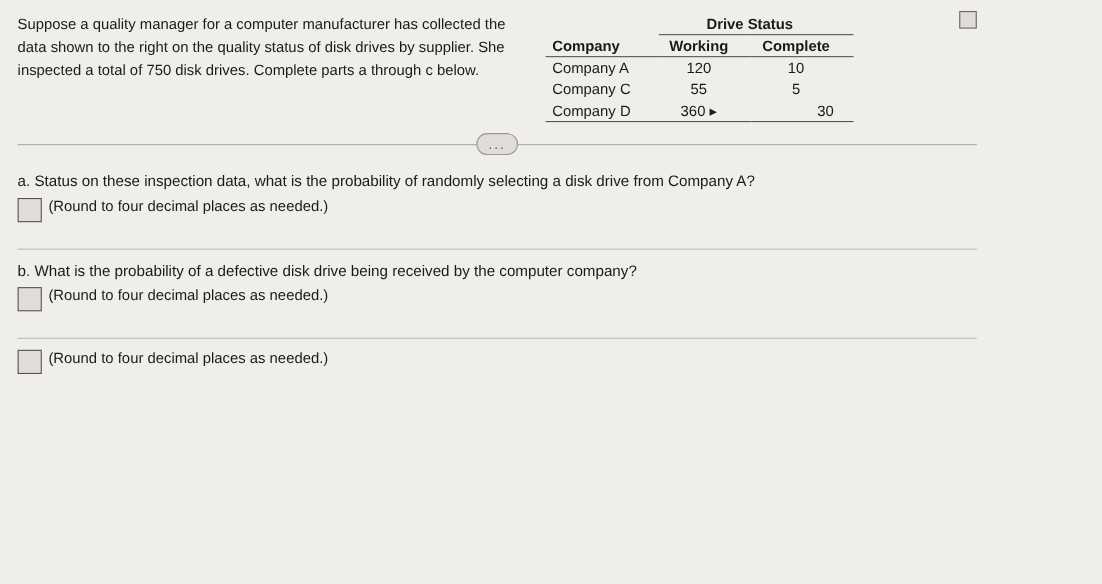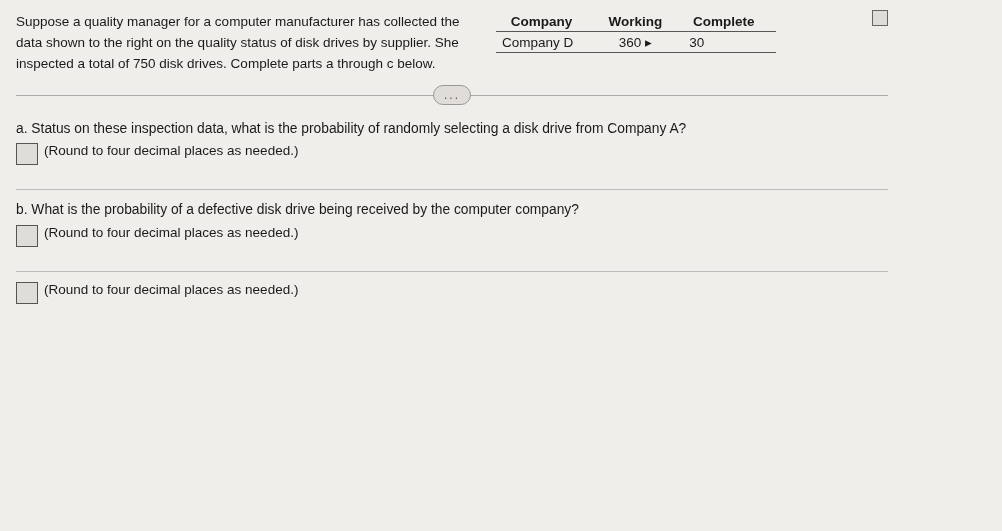--- a/index.html
+++ b/index.html
@@ -178,31 +178,45 @@
 
   <div class="top-right-icon"></div>
 
   <div class="top-section">
 
     <div class="problem-text">Suppose a quality manager for a computer manufacturer has collected the data shown to the right on the quality status of disk drives by supplier. She inspected a total of 750 disk drives. Complete parts a through c below.</div>
 
     <div class="table-wrapper">
       <table class="data-table">
         <thead>
+          <tr>
+            <th style="border-bottom:none;"></th>
+            <th colspan="2" class="drive-status-header" style="text-align:center; font-weight:bold; border-bottom:1.5px solid #555;">Drive Status</th>
+          </tr>
           <tr class="subheader">
             <th>Company</th>
             <th style="text-align:center;">Working</th>
             <th style="text-align:center;">Complete</th>
           </tr>
         </thead>
         <tbody id="table-body">
+        <tr>
+              <td>Company A</td>
+              <td style="text-align: center;">120</td>
+              <td style="text-align: center;">10</td>
+            </tr>
+            <tr>
+              <td>Company C</td>
+              <td style="text-align: center;">55</td>
+              <td style="text-align: center;">5</td>
+            </tr>
             <tr>
               <td>Company D</td>
               <td style="text-align: center;">360 ▸</td>
-              <td style="text-align: left;">30</td>
+              <td style="text-align: right;">30</td>
             </tr>
           </tbody>
       </table>
     </div>
 
   </div>
 
   <div class="divider-row">
     <hr class="divider-line">
     <button class="expand-btn">...</button>

